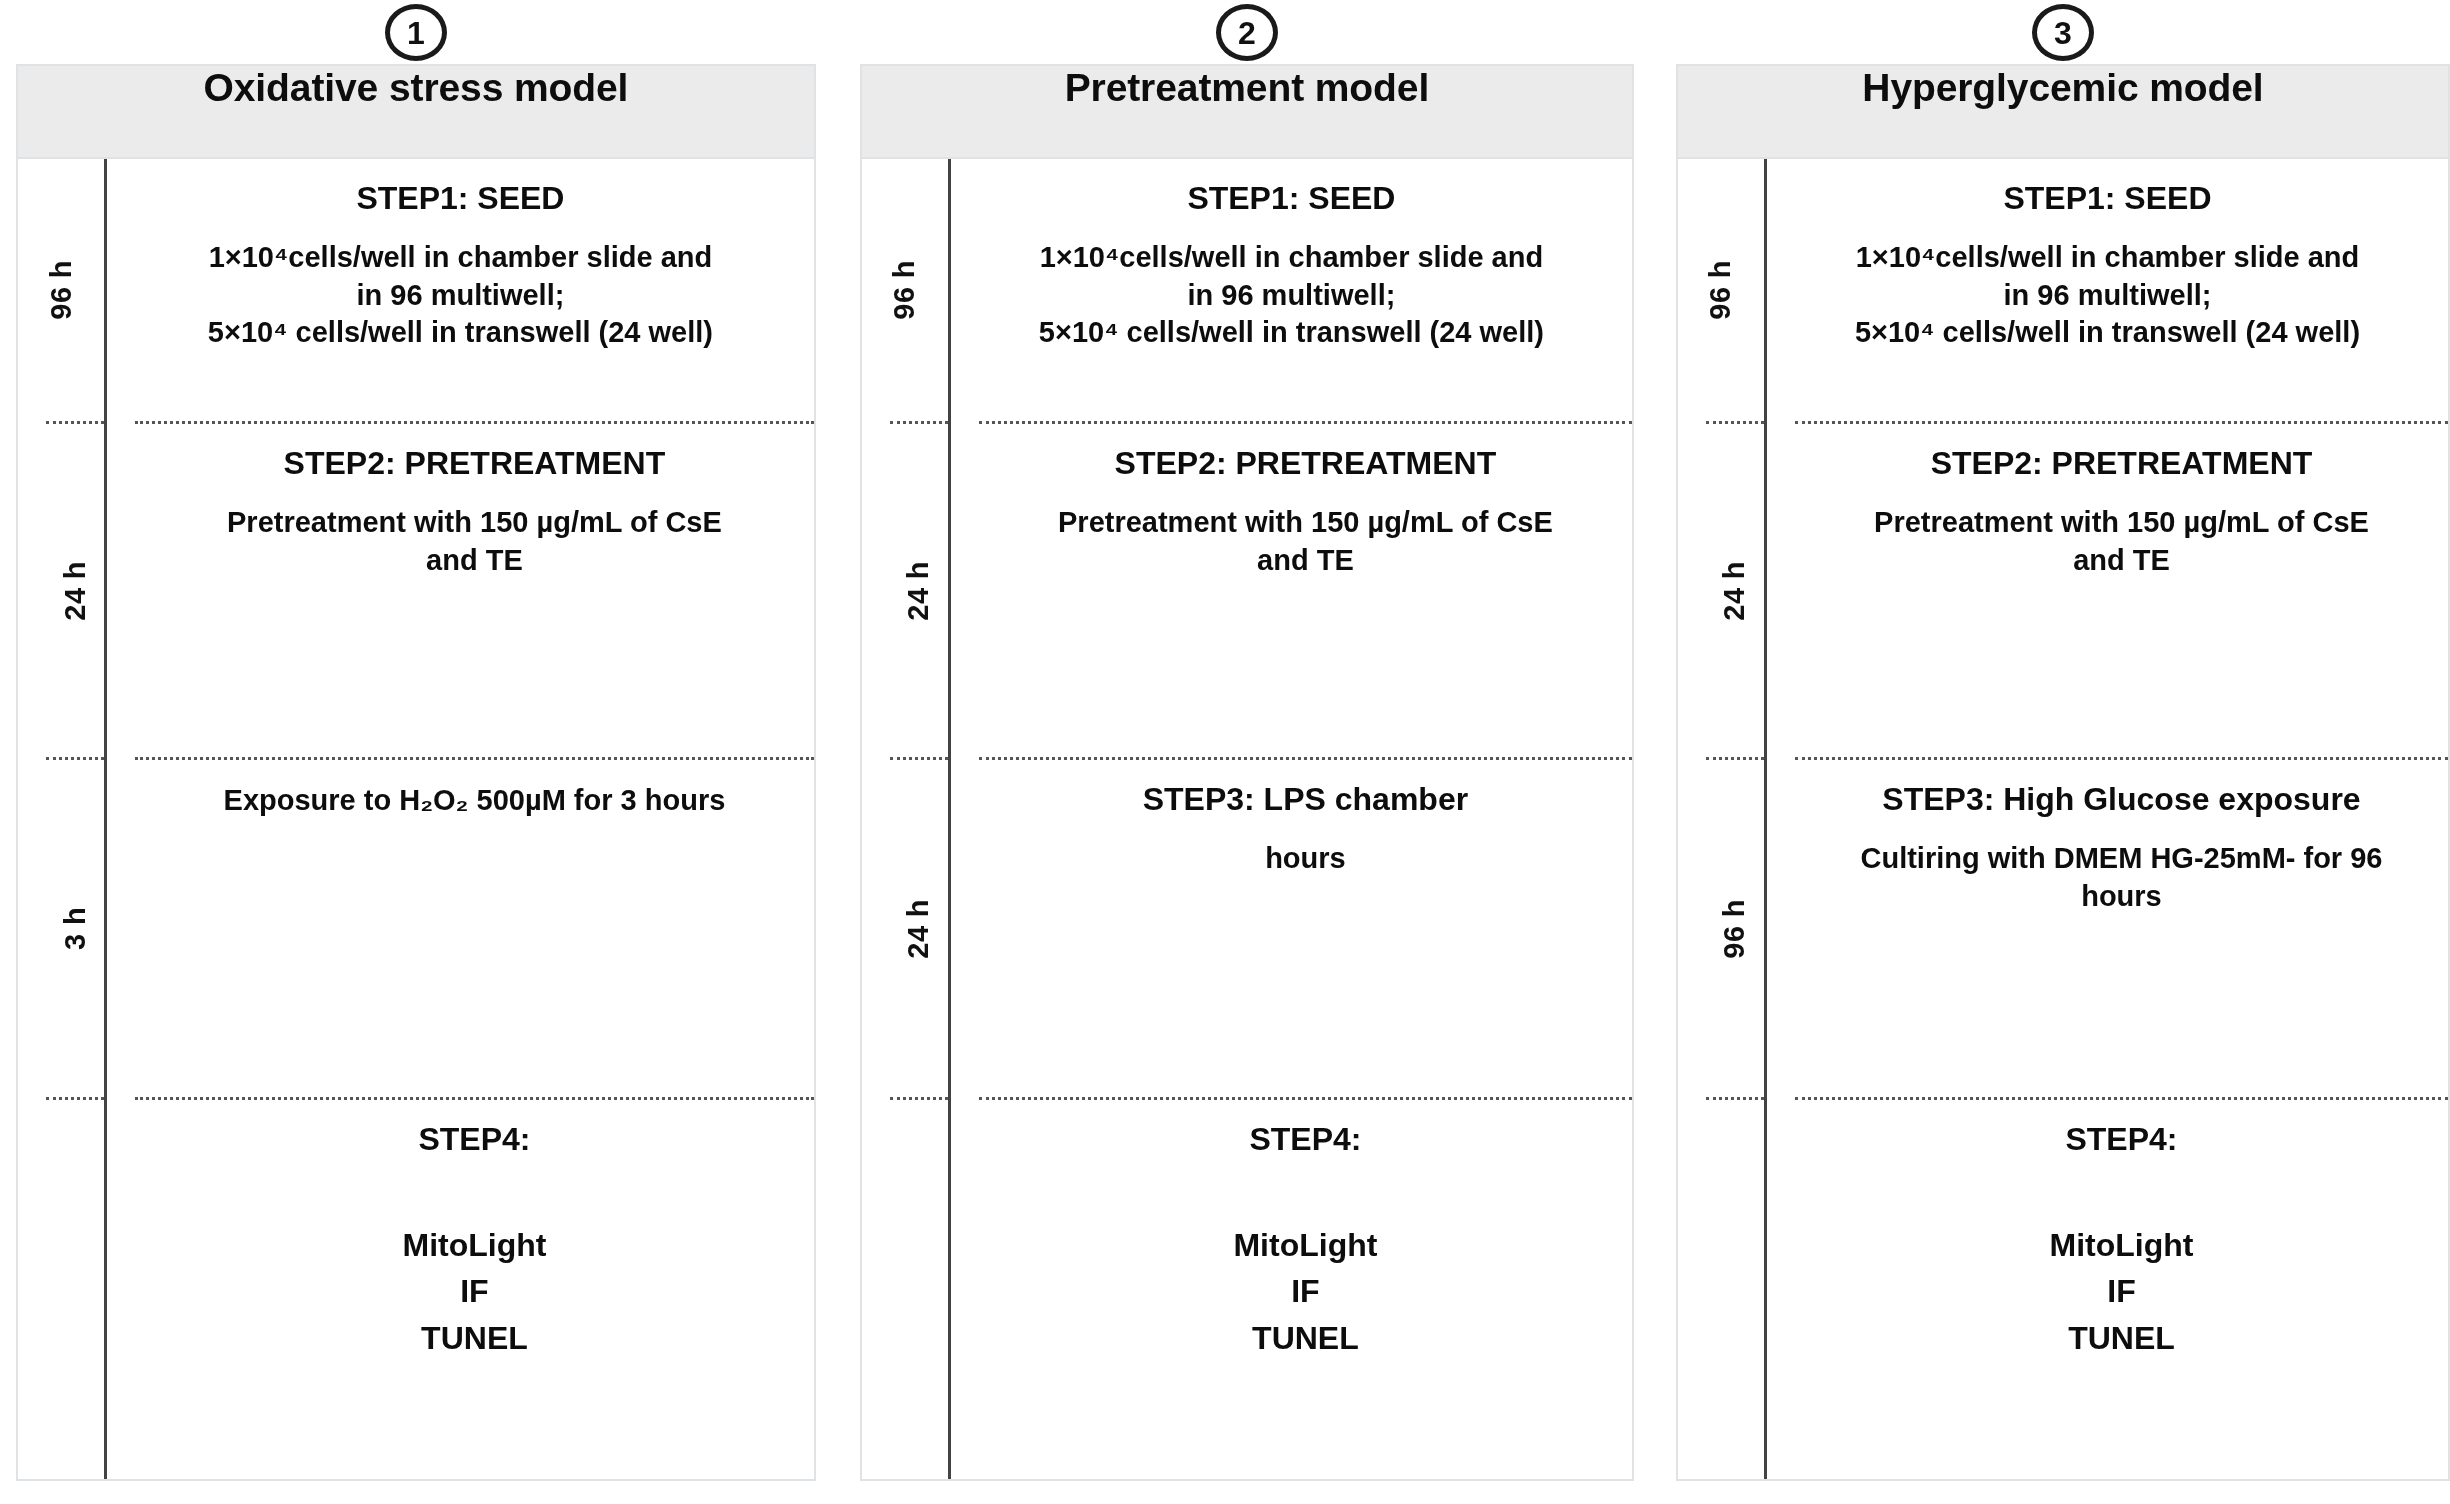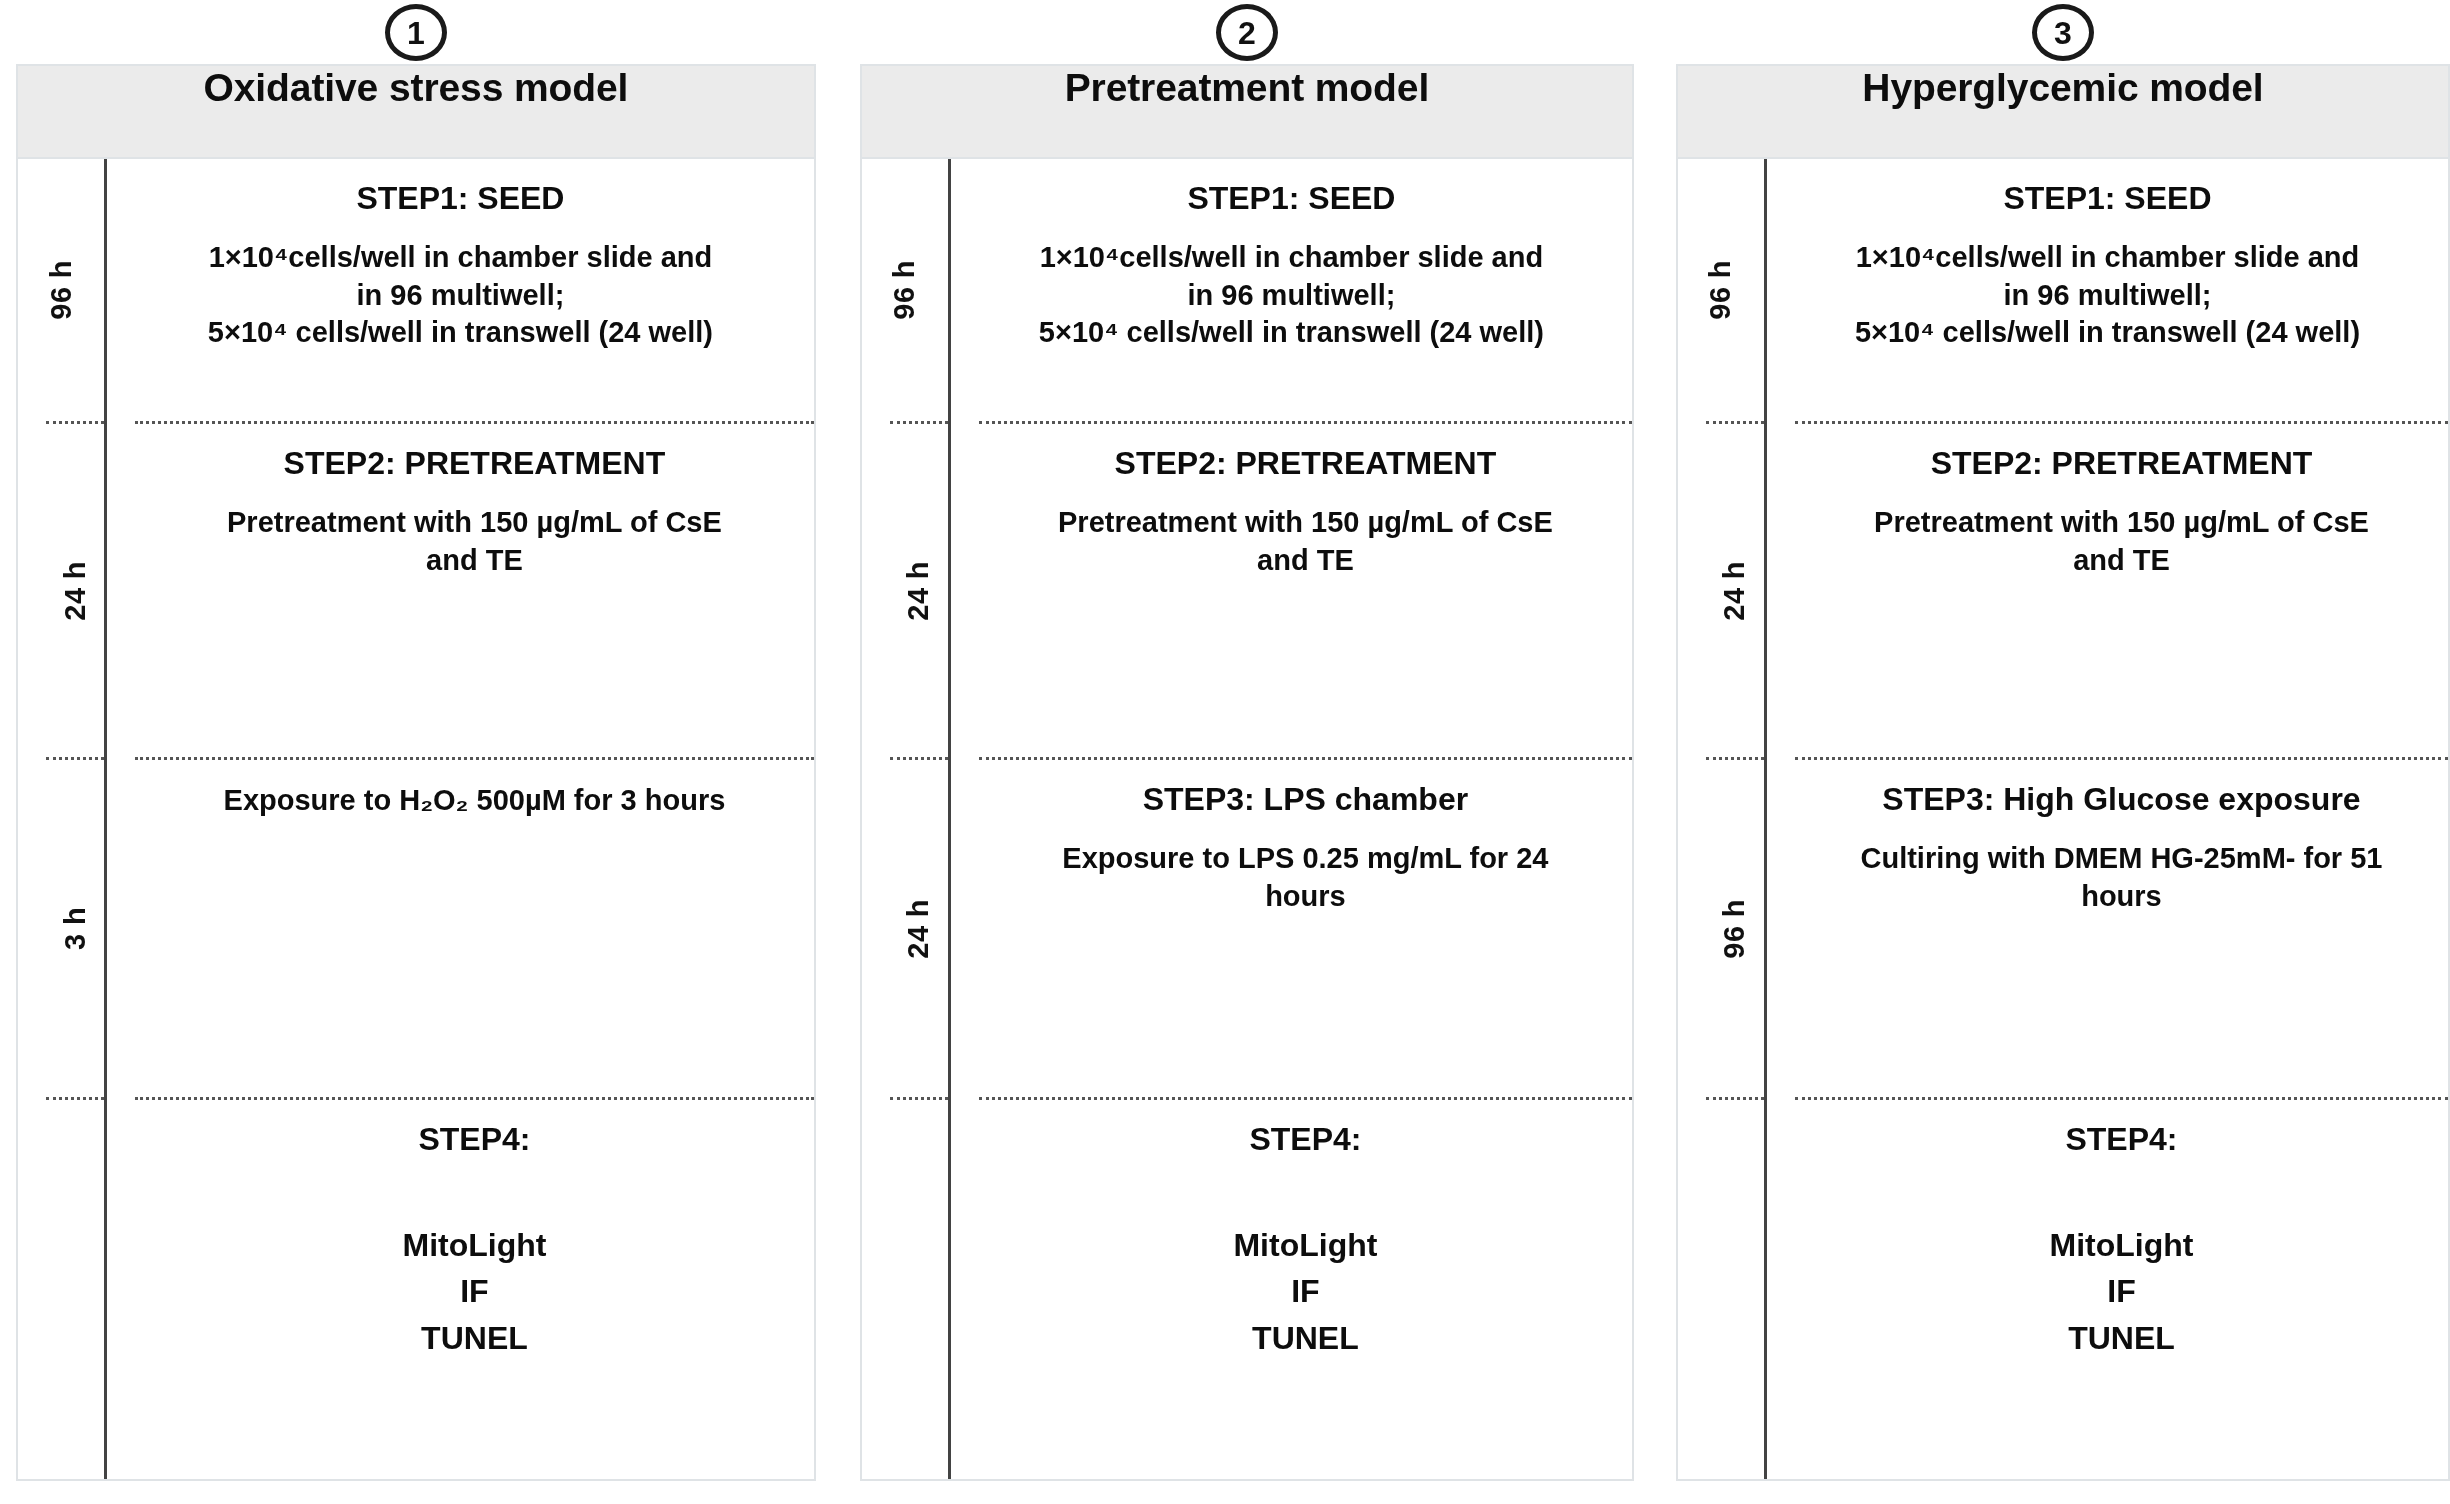--- a/index.html
+++ b/index.html
@@ -287,21 +287,20 @@
             <div class="step-cell r2 dashed-top">
               <div class="step-title">STEP2: PRETREATMENT</div>
               <div class="step-desc">
                 <div>Pretreatment with 150 µg/mL of CsE</div>
                 <div>and TE</div>
               </div>
             </div>
             <div class="step-cell r3 dashed-top">
               <div class="step-title">STEP3: LPS chamber</div>
               <div class="step-desc">
-                <div>Exposure to LPS 0.25 mg/mL for 24</div>
                 <div>hours</div>
               </div>
             </div>
             <div class="step-cell r4 dashed-top">
               <div class="step-title step4-title">STEP4:</div>
               <div class="assay-list">
                 <div>MitoLight</div>
                 <div>IF</div>
                 <div>TUNEL</div>
               </div>
@@ -346,21 +345,21 @@
             <div class="step-cell r2 dashed-top">
               <div class="step-title">STEP2: PRETREATMENT</div>
               <div class="step-desc">
                 <div>Pretreatment with 150 µg/mL of CsE</div>
                 <div>and TE</div>
               </div>
             </div>
             <div class="step-cell r3 dashed-top">
               <div class="step-title">STEP3: High Glucose exposure</div>
               <div class="step-desc">
-                <div>Cultiring with DMEM HG-25mM- for 51</div>
+                <div>Cultiring with DMEM HG-25mM- for 96</div>
                 <div>hours</div>
               </div>
             </div>
             <div class="step-cell r4 dashed-top">
               <div class="step-title step4-title">STEP4:</div>
               <div class="assay-list">
                 <div>MitoLight</div>
                 <div>IF</div>
                 <div>TUNEL</div>
               </div>

